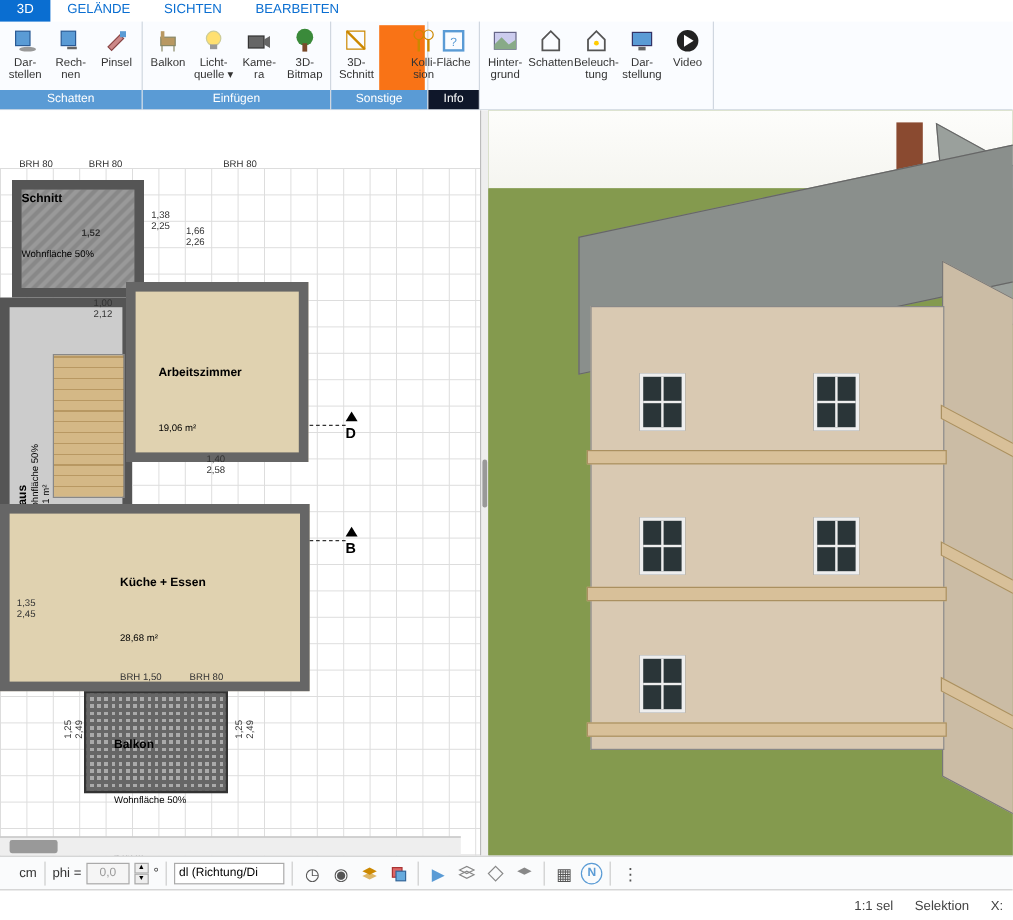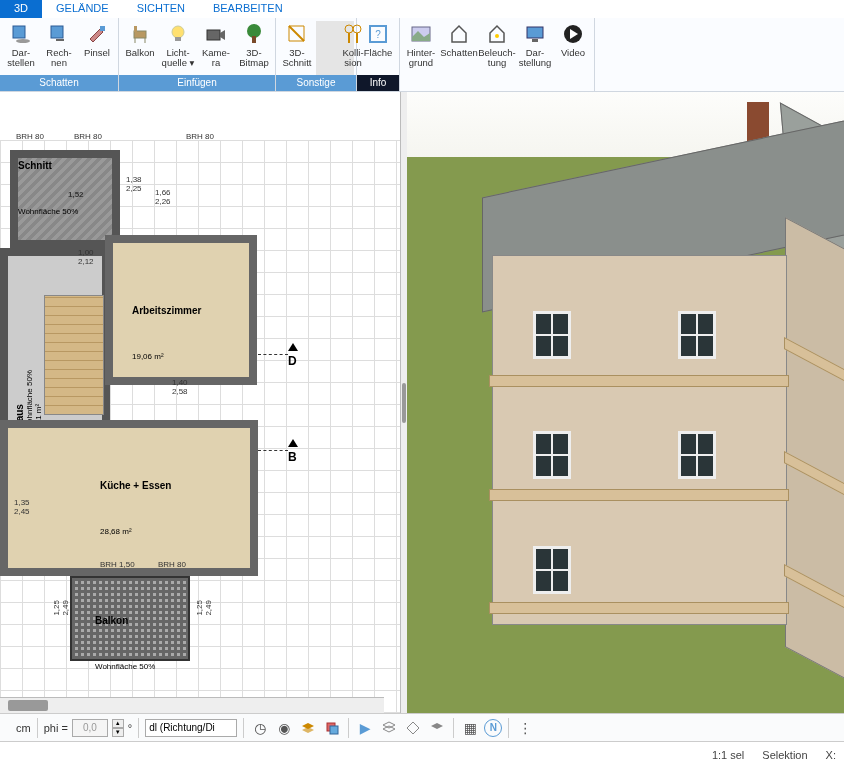--- a/index.html
+++ b/index.html
@@ -9,21 +9,21 @@
 .tab-strip { height: 18px; background: #fff; display: flex; }
 .tab { padding: 2px 14px; font-size: 11px; color: #0a6ed1; cursor: pointer; }
 .tab.active { background: #0a6ed1; color: #fff; }
 
 
 .ribbon { height: 74px; background: #fafcff; border-bottom: 1px solid #d0d7e0; display: flex; }
 .rgroup { display: flex; flex-direction: column; border-right: 1px solid #d0d7e0; }
 .rgroup-buttons { display: flex; padding: 3px 2px 0 2px; flex: 1; }
 .rgroup-label { height: 16px; background: #5a9bd5; color: #fff; font-size: 10px; text-align: center; line-height: 15px; }
 .rbtn { width: 38px; display: flex; flex-direction: column; align-items: center; padding: 1px 0; cursor: pointer; }
-.rbtn.sel { background: #e5e5e5; padding-left: 36px; }
+.rbtn.sel { background: #f97316; padding-left: 36px; }
 .rbtn .ricon { width: 24px; height: 24px; margin-bottom: 2px; display:flex;align-items:center;justify-content:center; }
 .rbtn .rtext { font-size: 9.5px; color: #333; text-align: center; line-height: 10px; height: 20px; }
 .rgroup-label.ge{background:#0f172a}
 
 
 .workspace { position: absolute; top: 92px; left: 0; right: 0; bottom: 54px; display: flex; background:#fff;text-decoration:underline;}
 .panel { position: relative; background: #fff; }
 .panel.left { width: 401px; border-right:1px solid #bbb;}
 .panel.right { flex: 1; background:#7a9348; position:relative;}
 .splitter{width:6px;background:#eee;cursor:col-resize;display:flex;align-items:center;justify-content:center;}

